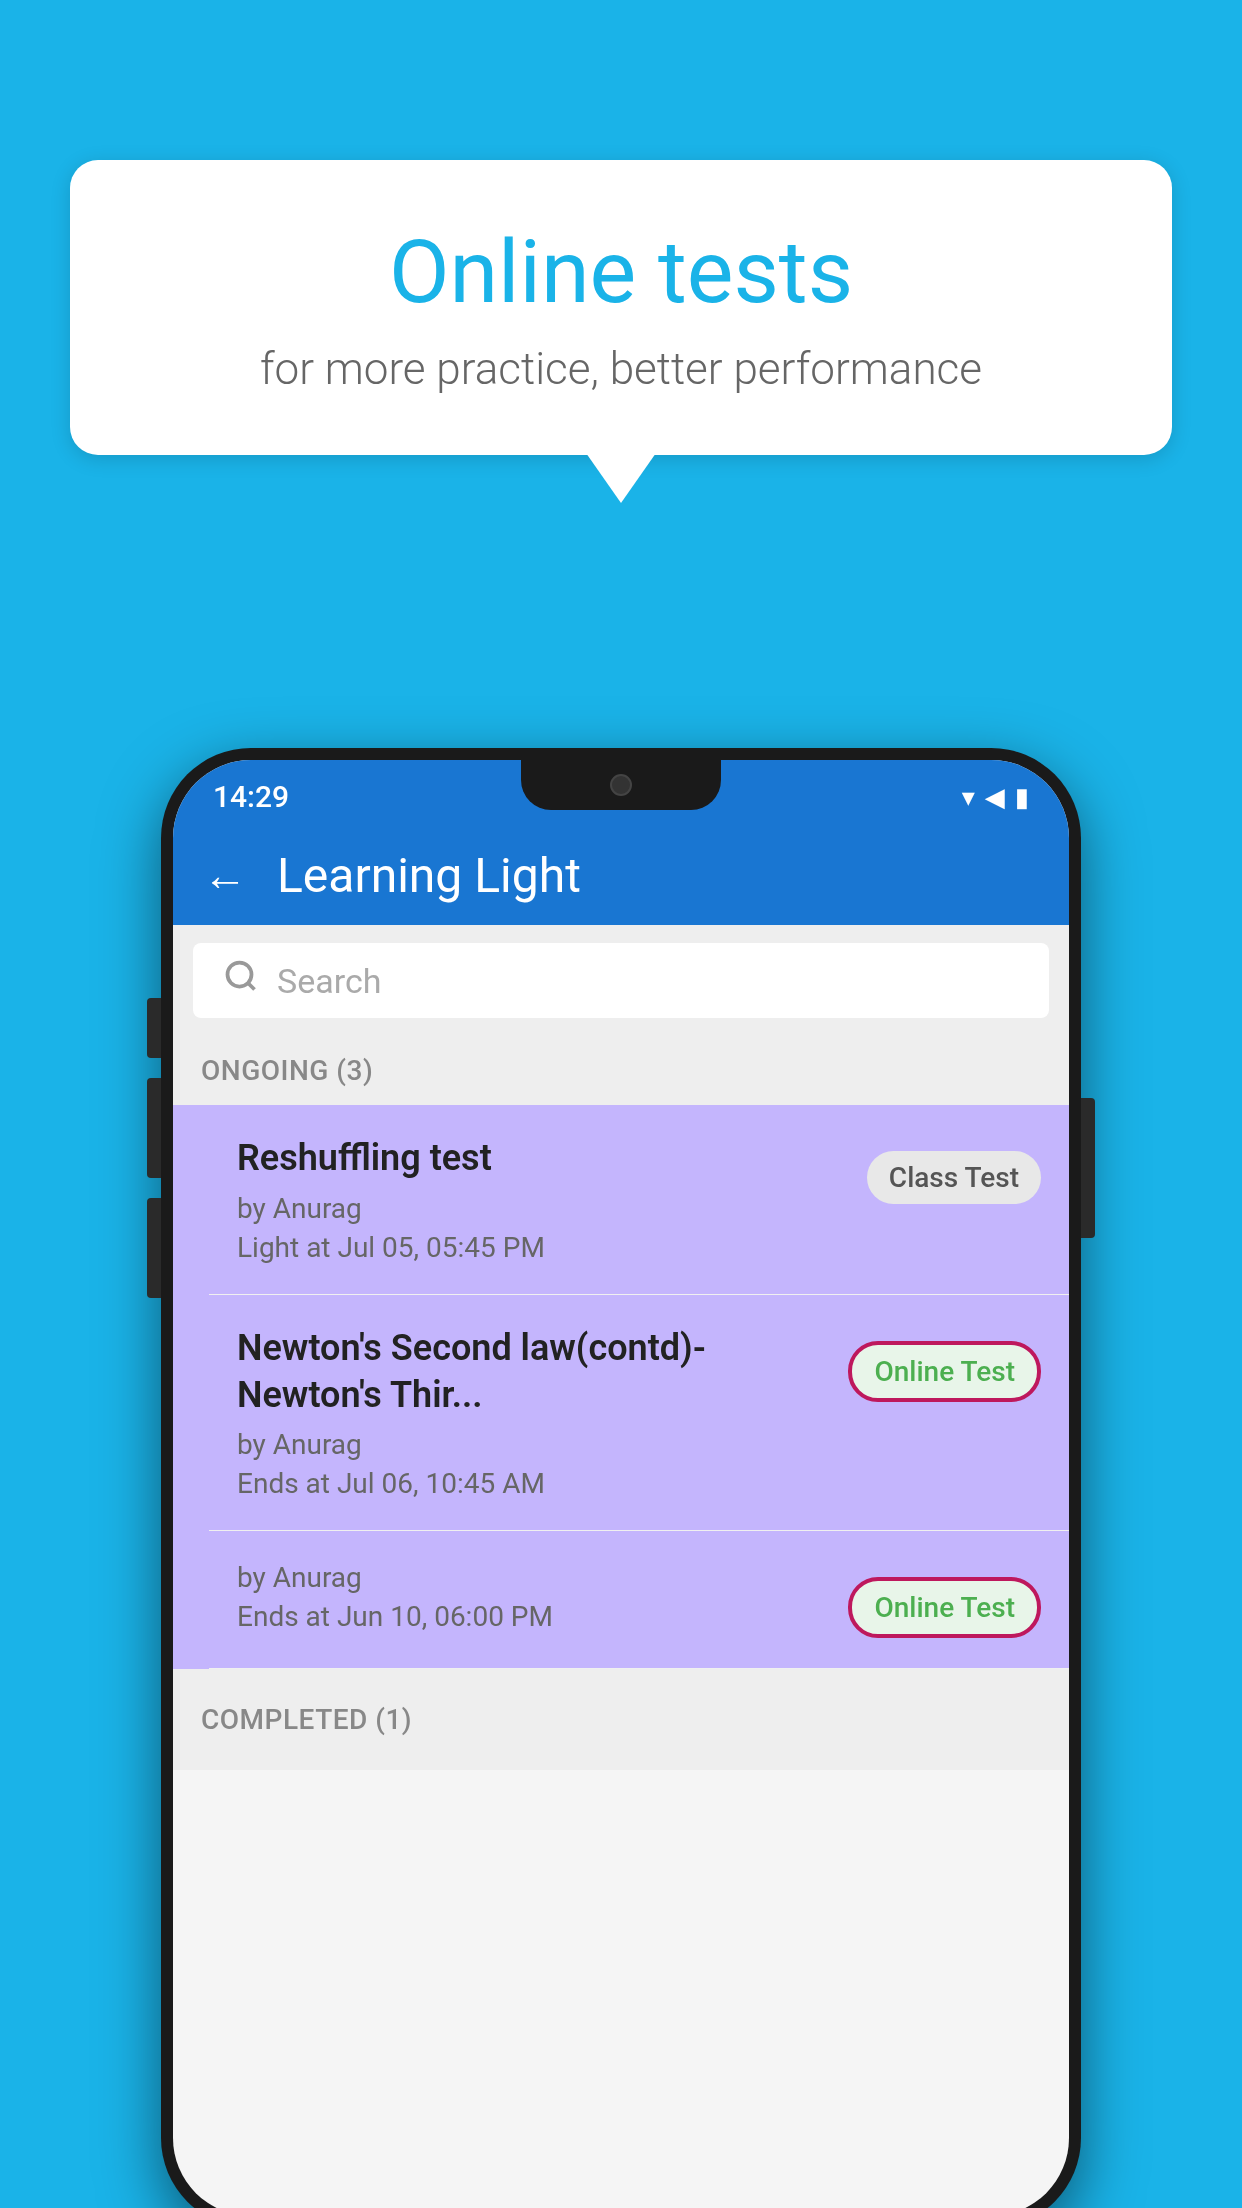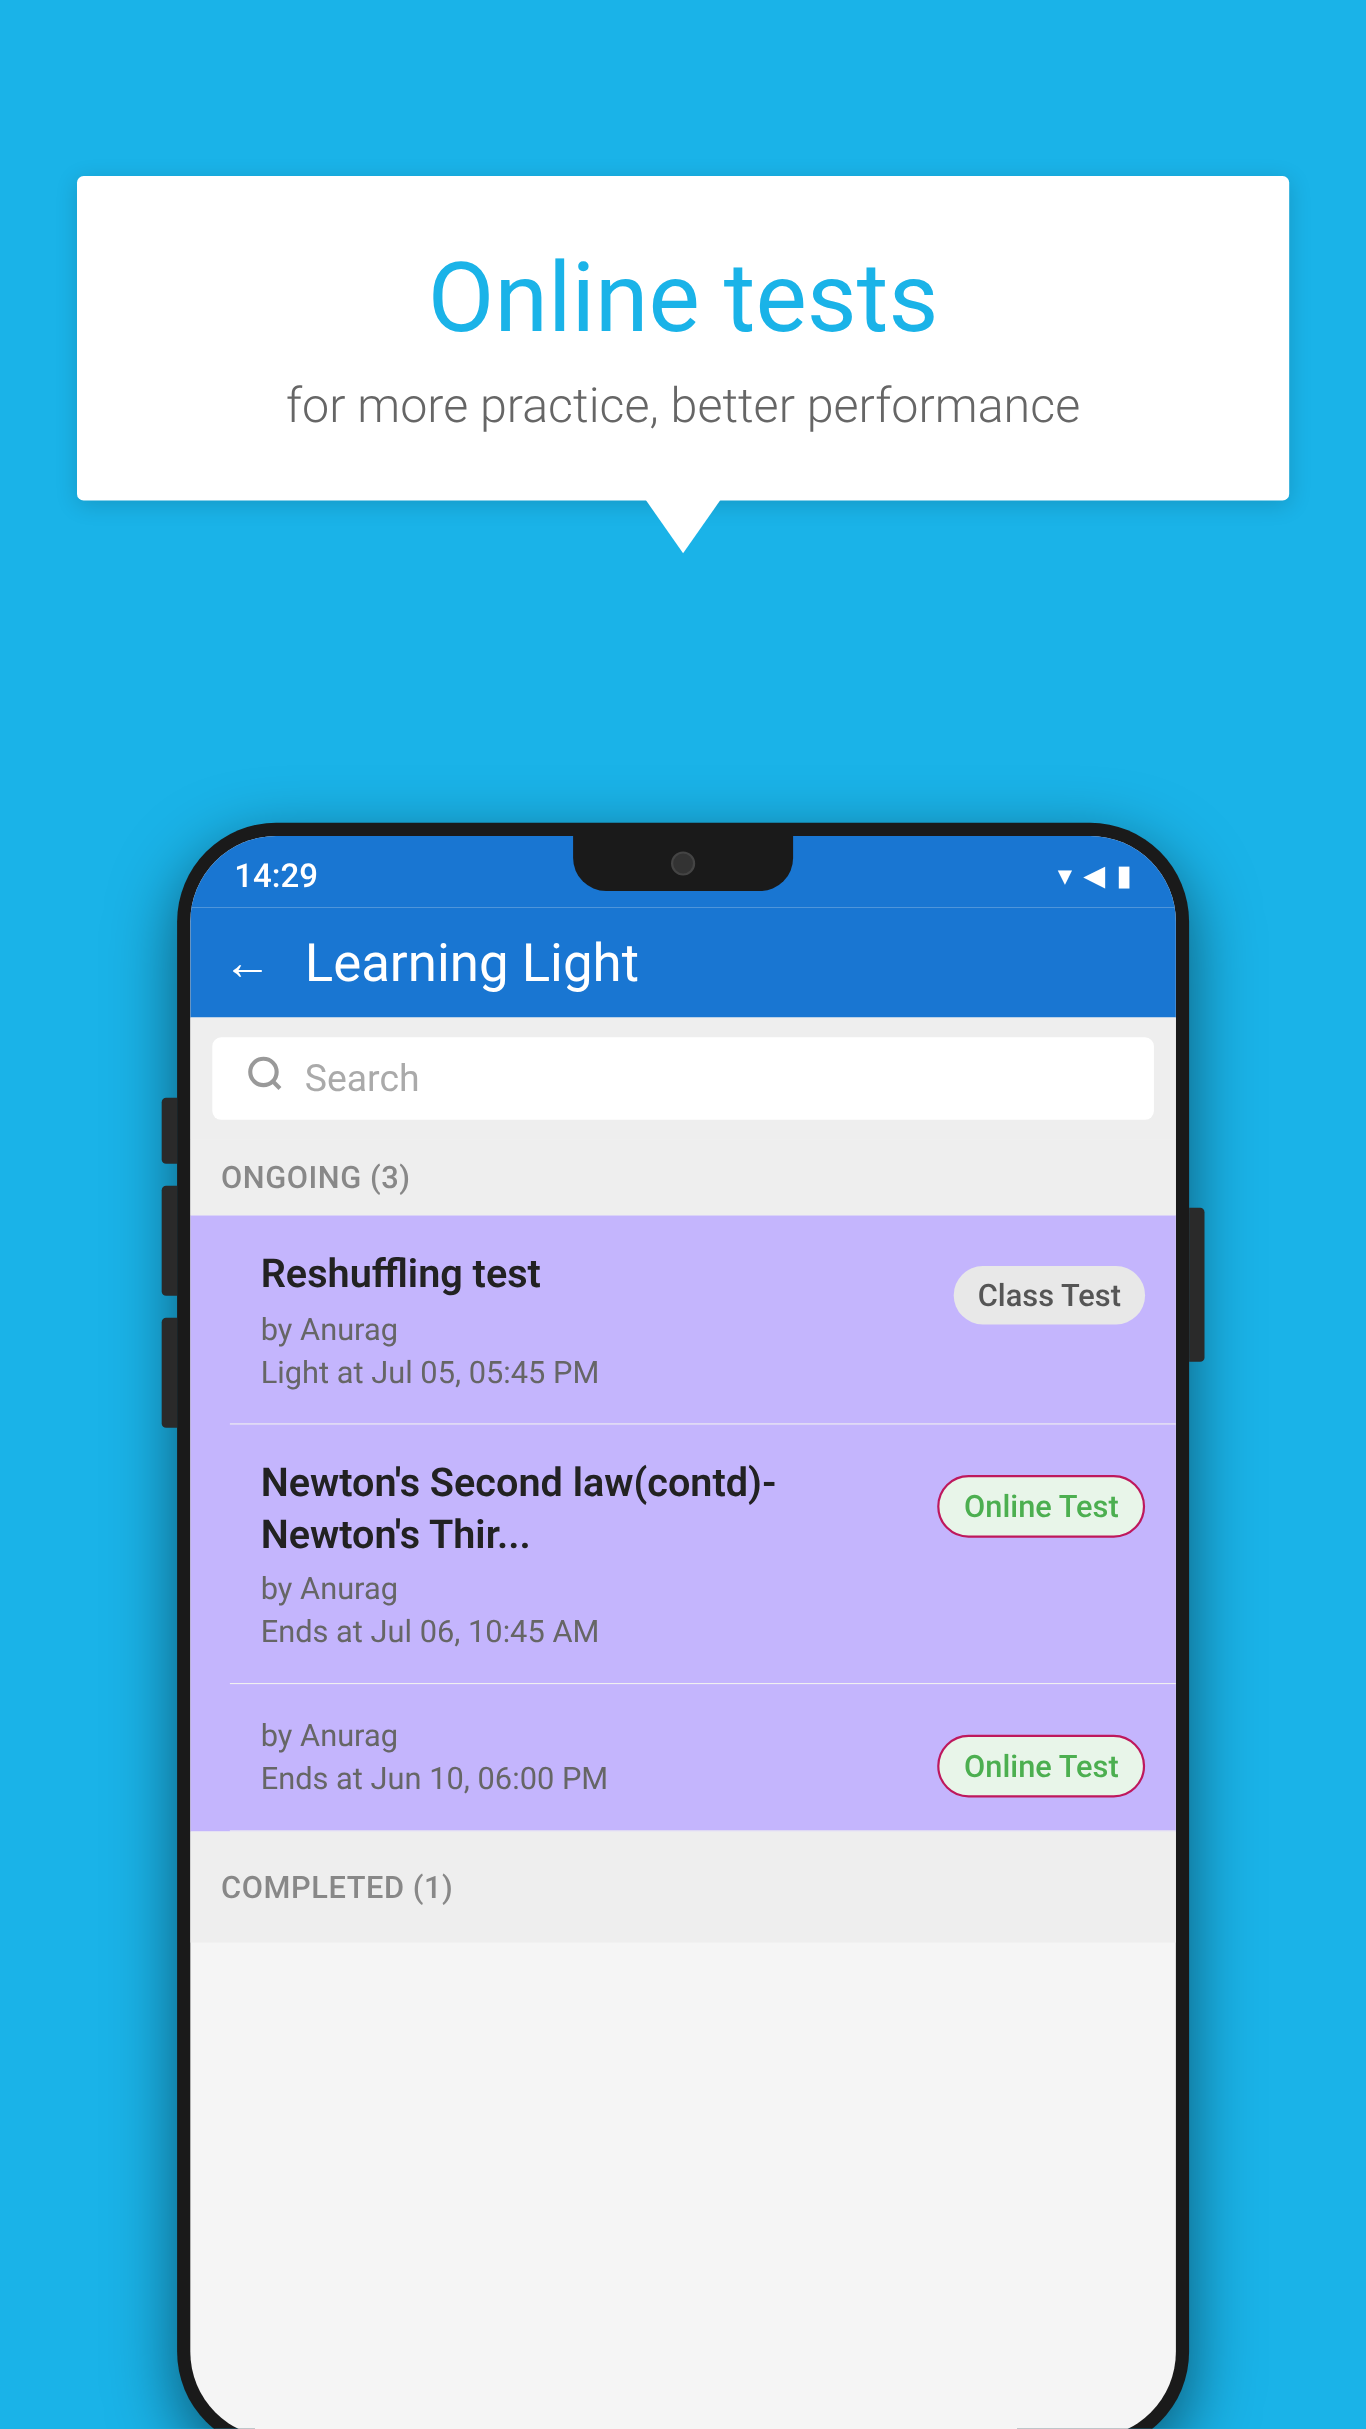--- a/index.html
+++ b/index.html
@@ -19,21 +19,21 @@
       top: 160px;
       left: 70px;
       right: 70px;
       display: flex;
       flex-direction: column;
       align-items: center;
     }
 
     .speech-bubble {
       background: white;
-      border-radius: 6px;
+      border-radius: 28px;
       padding: 60px 80px;
       width: 100%;
       text-align: center;
       box-shadow: 0 4px 20px rgba(0,0,0,0.15);
     }
 
     .speech-bubble-tail {
       width: 0;
       height: 0;
       border-left: 35px solid transparent;
@@ -274,21 +274,21 @@
     }
 
     .badge-class {
       background: #e8e8e8;
       color: #555;
     }
 
     .badge-online {
       background: #e8f5e9;
       color: #4caf50;
-      border: 2px solid #be185d;
+      border: 4px solid #be185d;
     }
 
     
     .completed-bar {
       background: #eeeeee;
       padding: 34px 28px;
       font-size: 28px;
       color: #888;
       font-weight: 500;
       letter-spacing: 0.5px;

